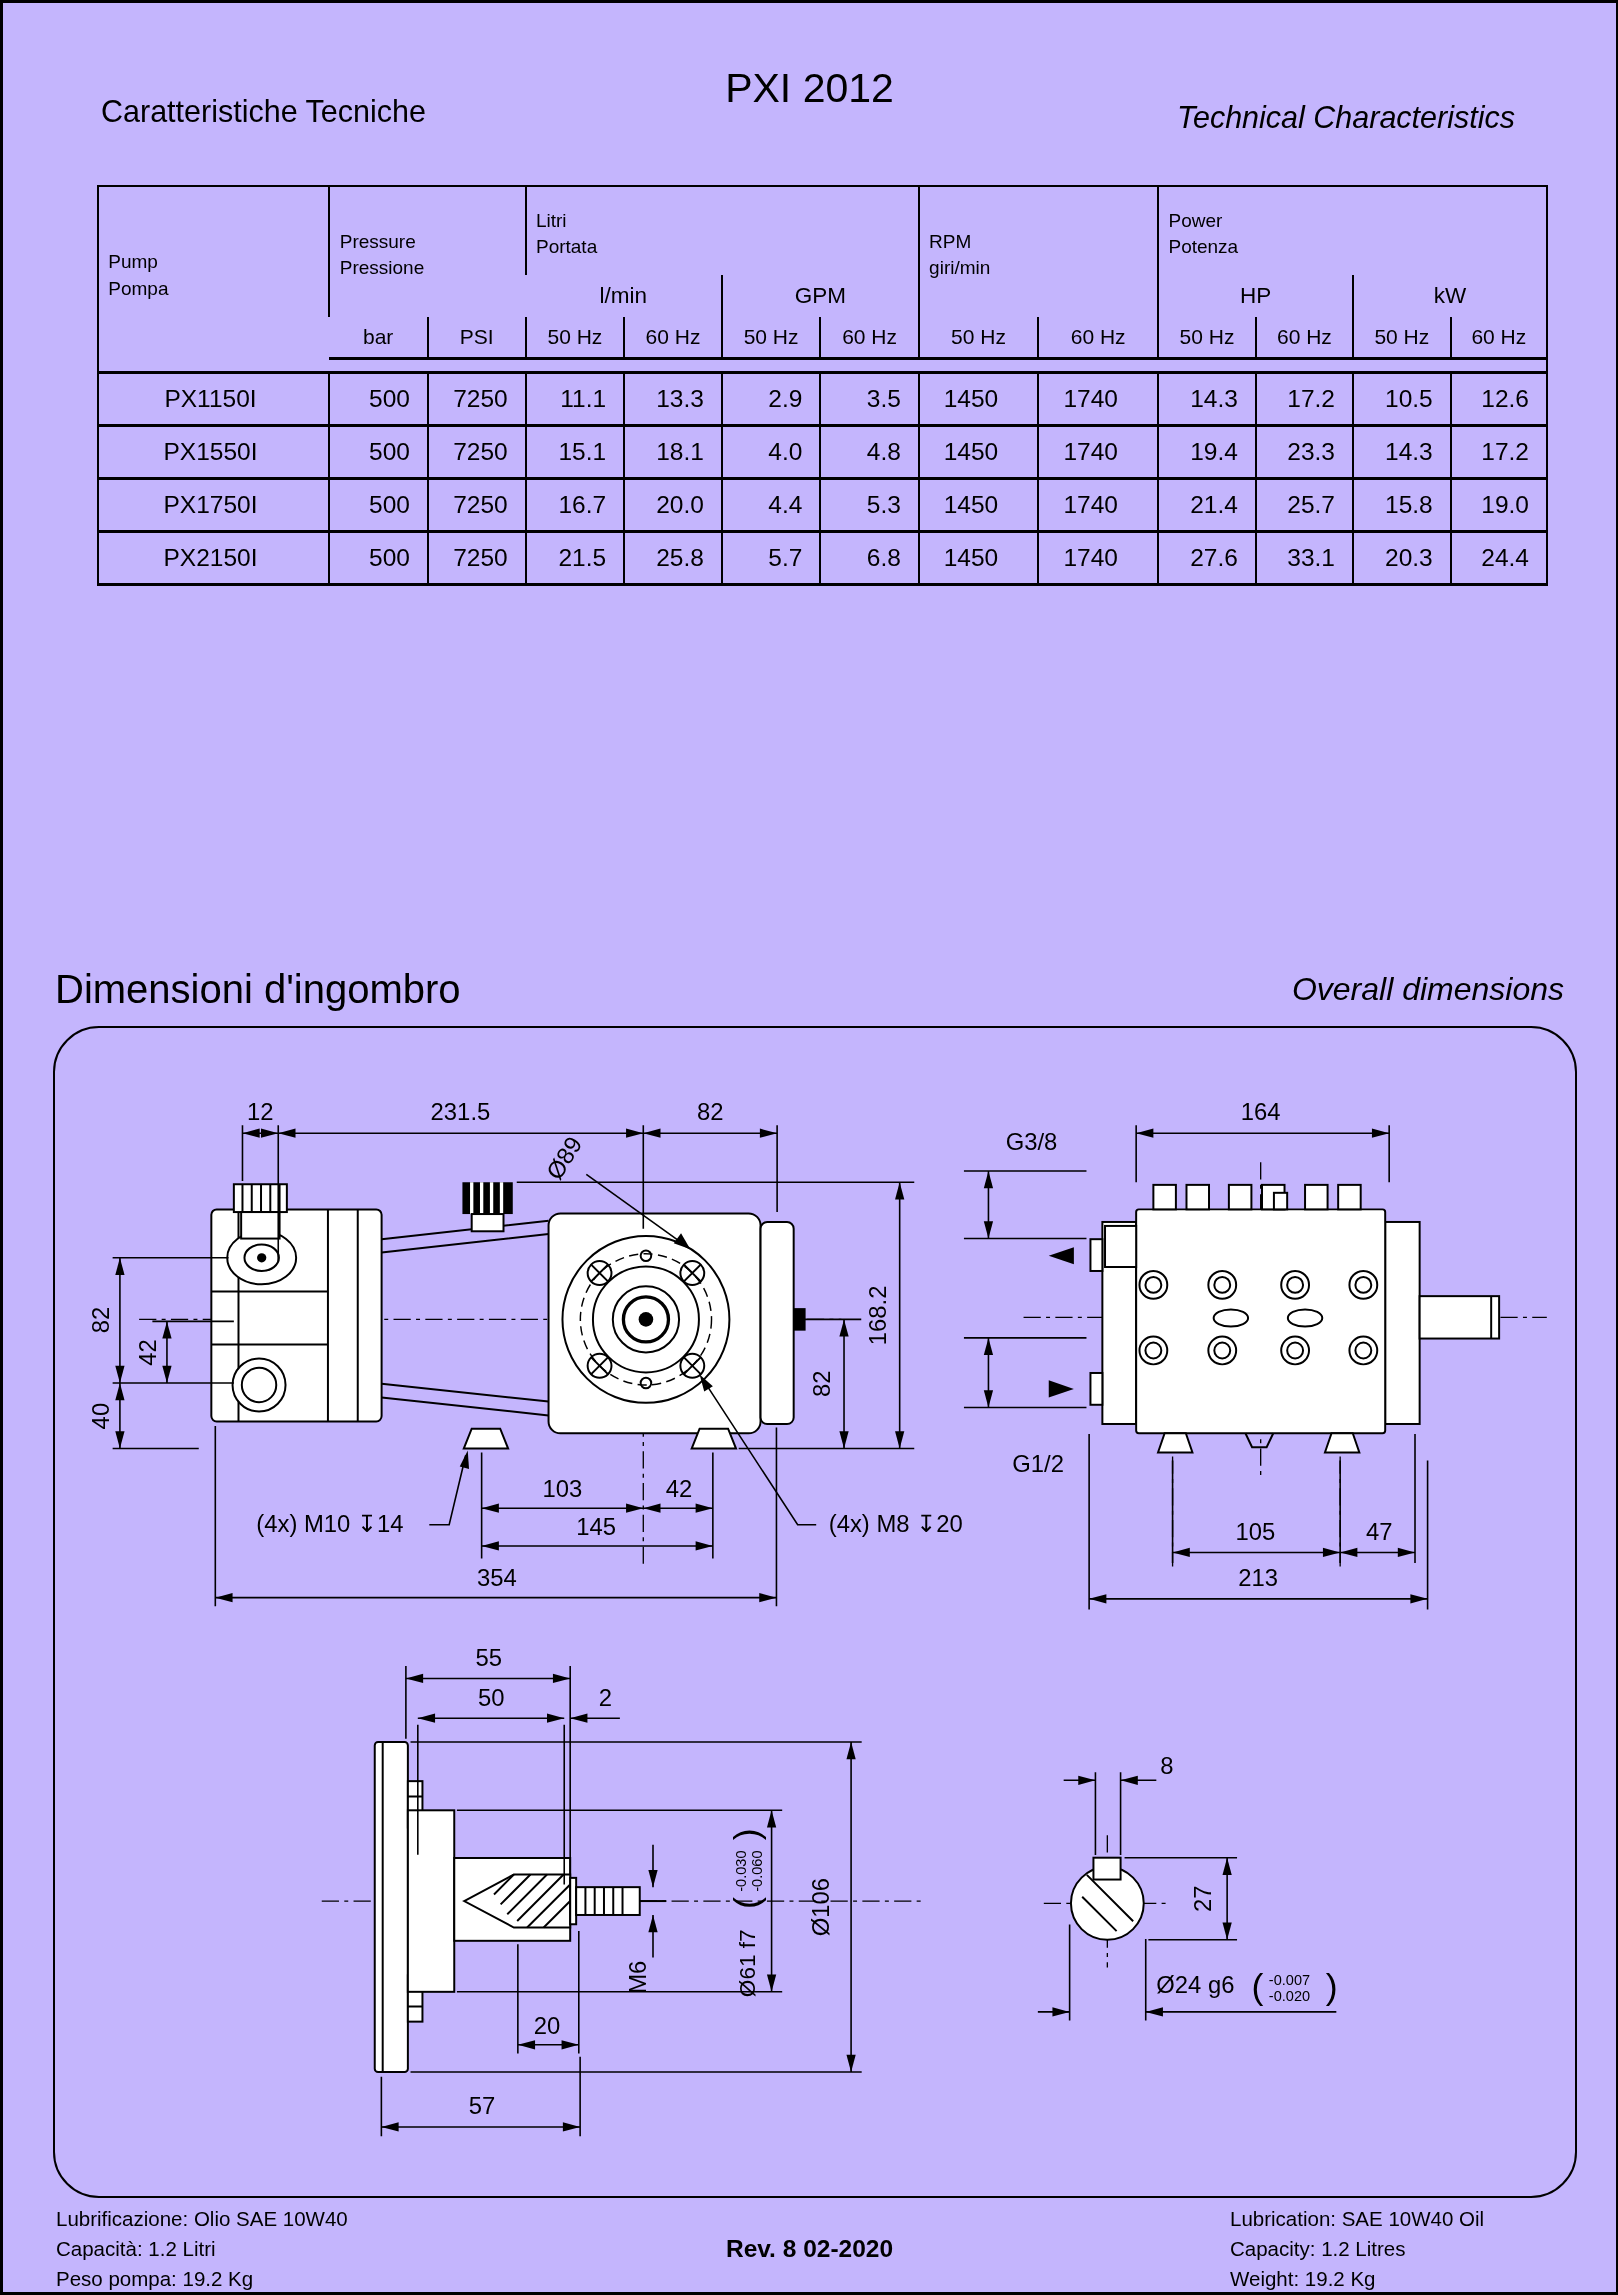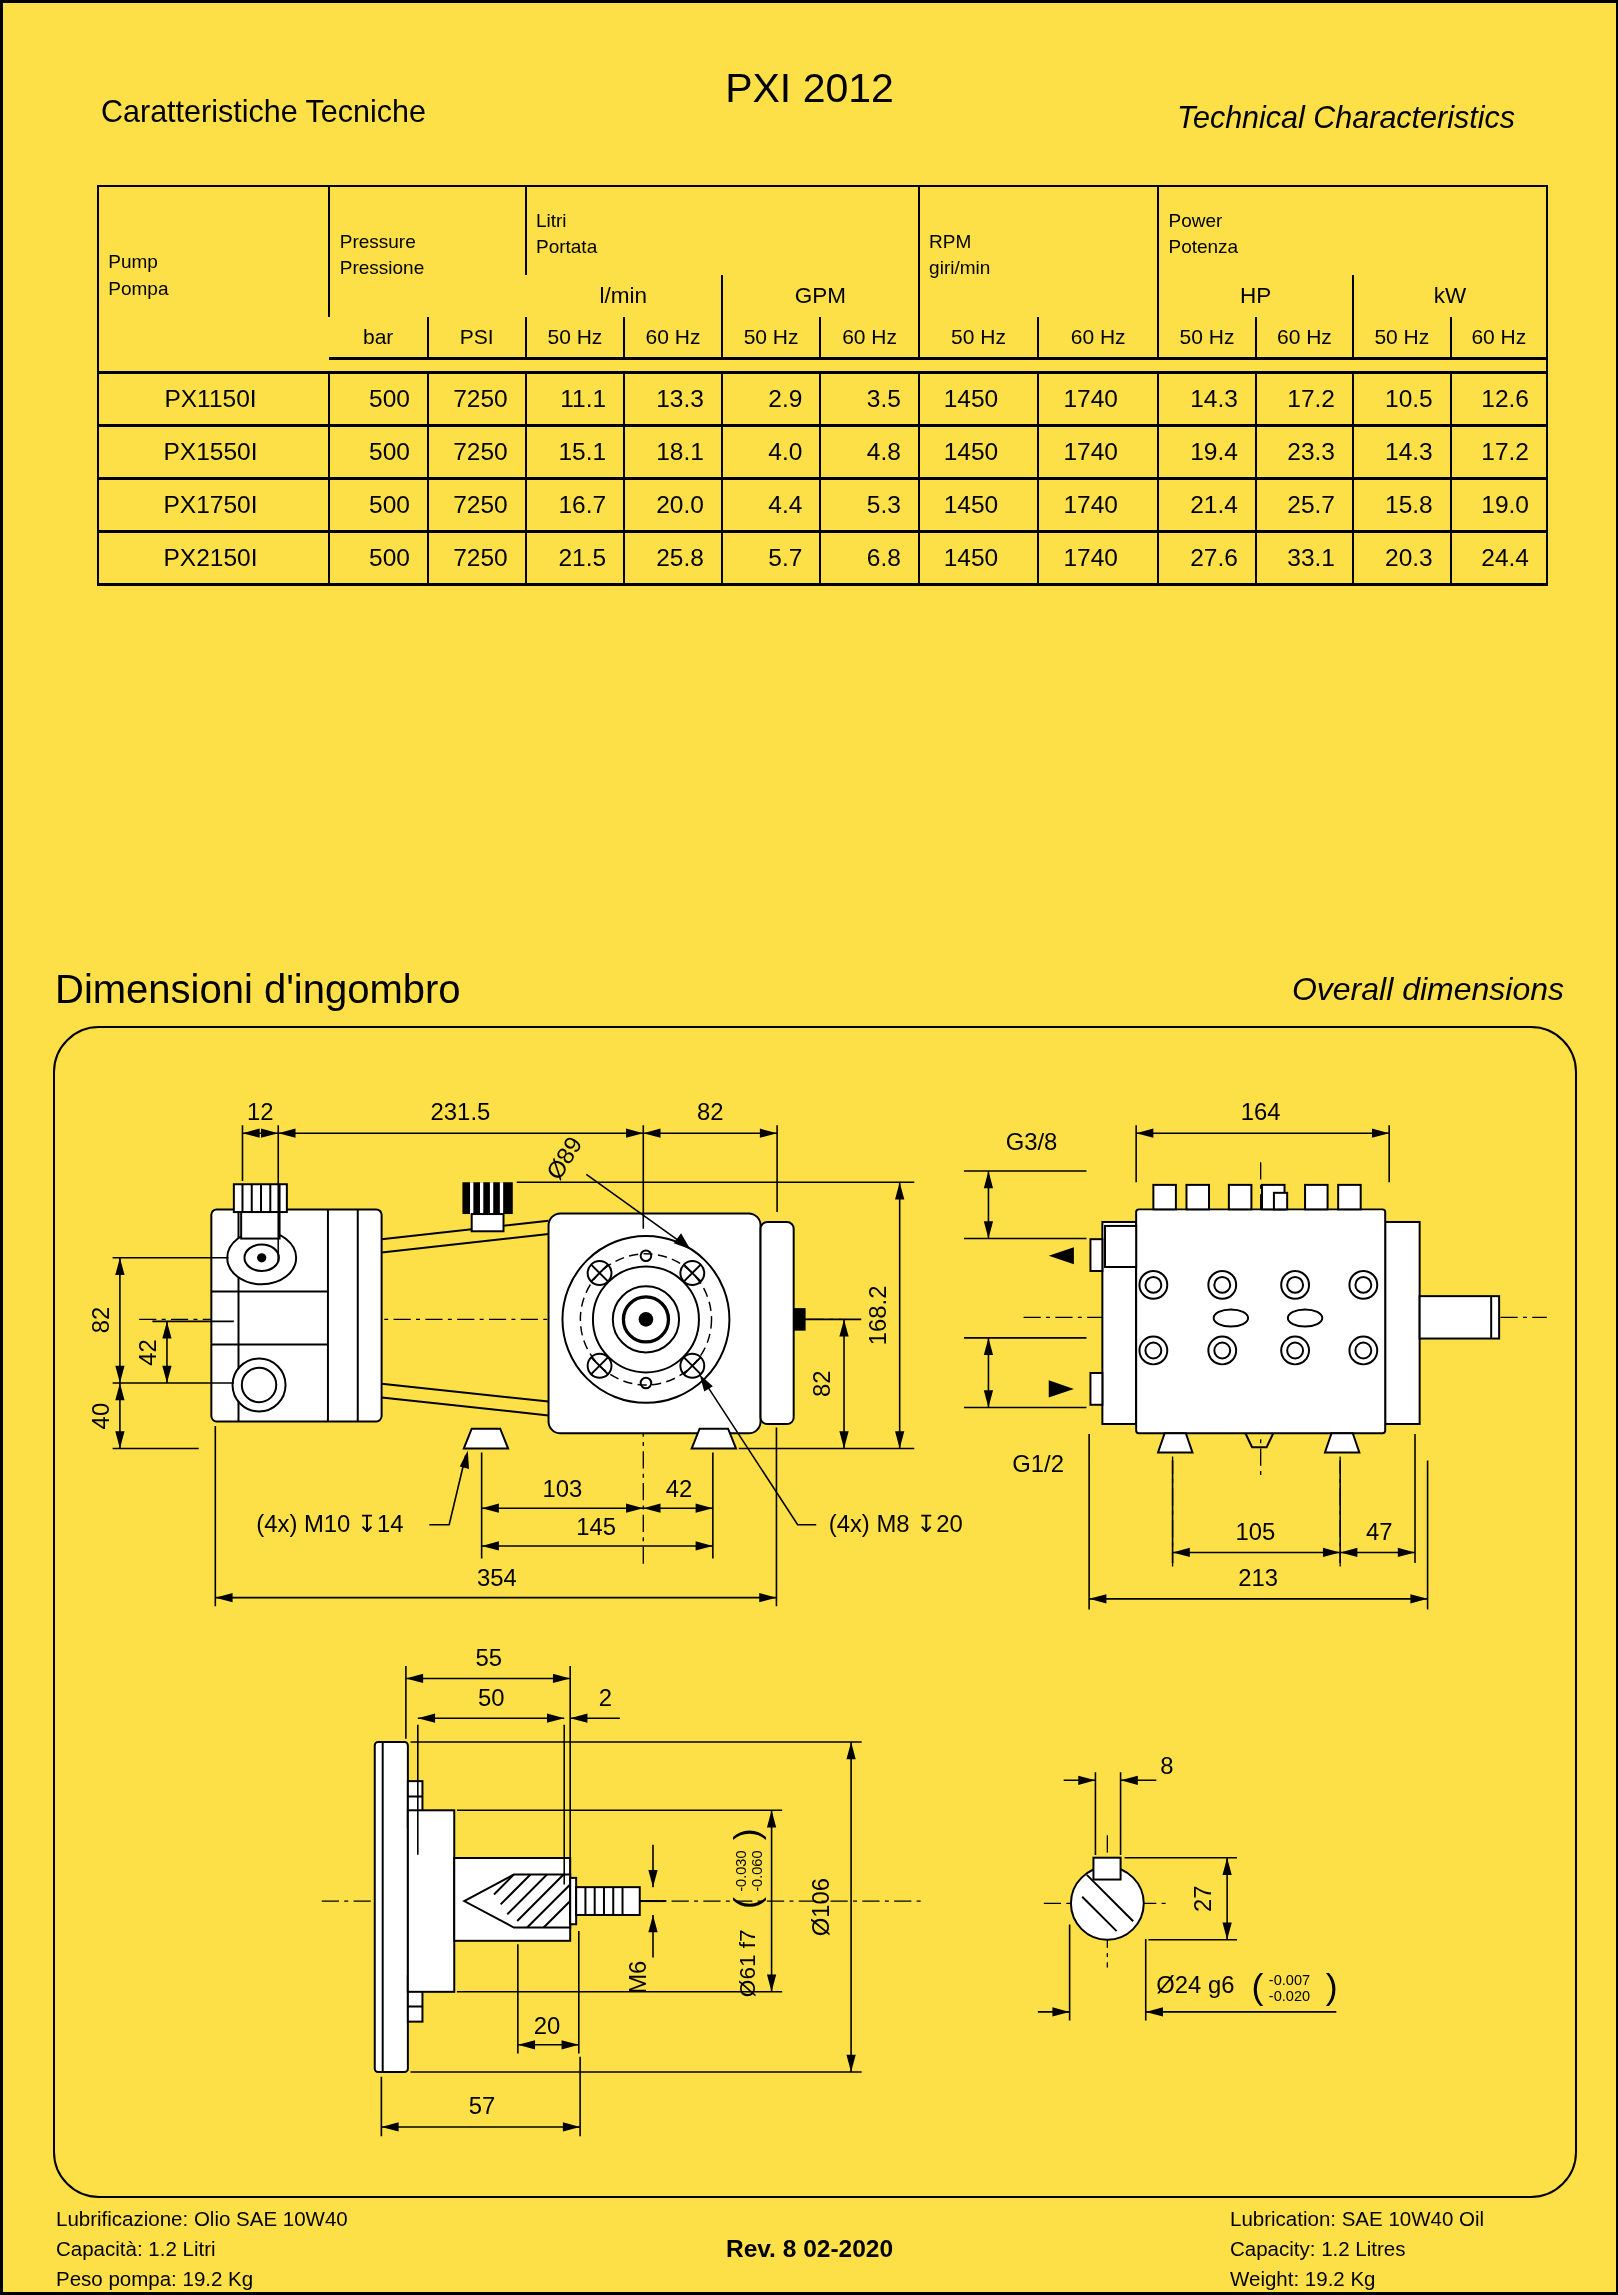--- a/index.html
+++ b/index.html
@@ -1,16 +1,16 @@
 <!DOCTYPE html>
 <html style="font-size:10.6px"><head>
 <meta charset="utf-8">
 <style>
   html,body{margin:0;padding:0;background:#888;}
-  .page{position:relative;width:1619px;height:2295px;background:#fde047;
+  .page{position:relative;width:1619px;height:2295px;background:#c4b5fd;
         box-sizing:border-box;border:3.3px solid #000;
         font-family:"Liberation Sans", sans-serif;color:#000;overflow:hidden;}
   .abs{position:absolute;}
   
   .title-left{left:98px;top:91px;font-size:30.5px;}
   .title-center{left:0;right:0;top:62px;text-align:center;font-size:41px;}
   .title-right{right:101px;top:97px;font-size:30.5px;font-style:italic;}
   
   table.tech{position:absolute;left:94px;top:182px;width:1451px;
              border-collapse:collapse;table-layout:fixed;}

